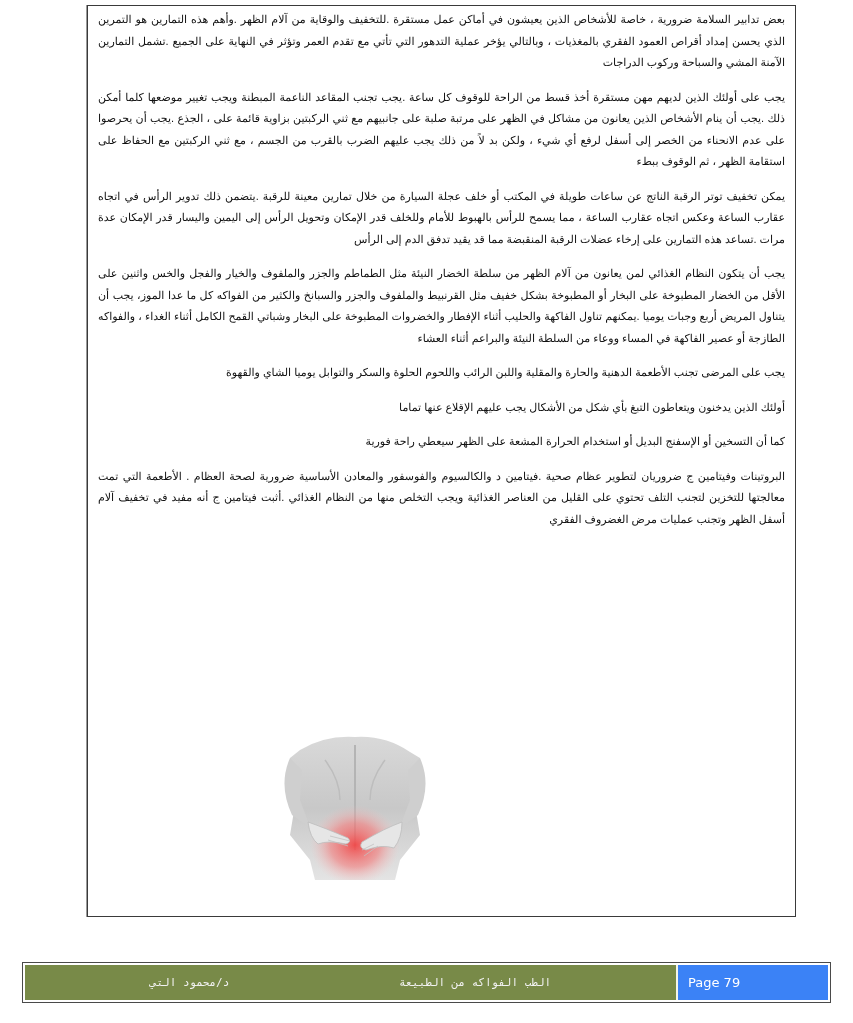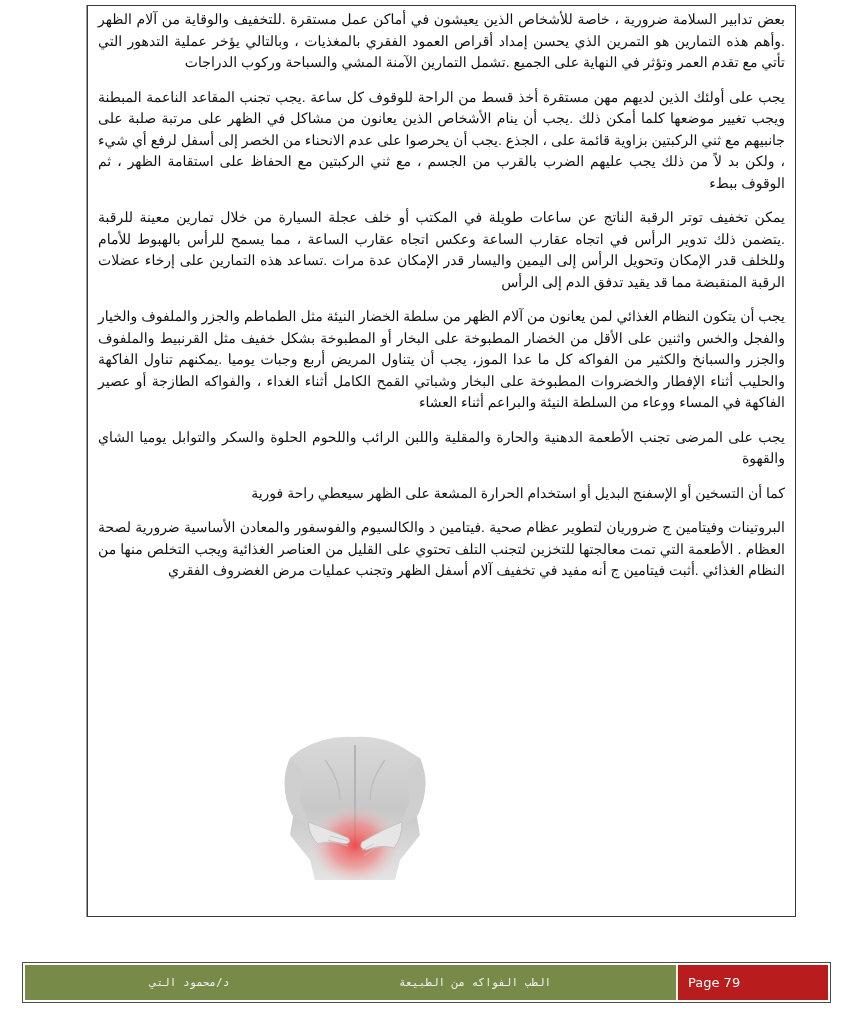--- a/index.html
+++ b/index.html
@@ -20,21 +20,21 @@
       top: 5px;
       width: 709px;
       height: 912px;
       border: 1px solid #3a3a3a;
       box-shadow: -1px 0 0 #9a9a9a;
       box-sizing: border-box;
       padding: 3px 10px 0 10px;
       direction: rtl;
     }
     .para {
-      font-size: 14px;
+      font-size: 11px;
       line-height: 21.5px;
       color: #111;
       text-align: justify;
       text-align-last: right;
       margin: 0 0 13px 0;
       direction: rtl;
     }
     .image-wrap {
       position: absolute;
       left: 270px;
@@ -69,39 +69,40 @@
       justify-content: space-around;
       direction: rtl;
       color: #f2f2f2;
       font-family: "DejaVu Sans Mono", monospace;
       font-size: 11px;
       letter-spacing: 3.5px;
       padding: 0 40px;
     }
     .footer-page-cell {
       width: 150px;
-      background: #b91c1c;
+      background: #3b82f6;
       display: flex;
       align-items: center;
       padding-left: 10px;
       box-sizing: border-box;
       color: #ffffff;
       font-family: "DejaVu Sans", sans-serif;
       font-size: 13px;
     }
   </style>
 </head>
 <body>
 
 <div class="content-box">
   <p class="para">بعض تدابير السلامة ضرورية ، خاصة للأشخاص الذين يعيشون في أماكن عمل مستقرة .للتخفيف والوقاية من آلام الظهر .وأهم هذه التمارين هو التمرين الذي يحسن إمداد أقراص العمود الفقري بالمغذيات ، وبالتالي يؤخر عملية التدهور التي تأتي مع تقدم العمر وتؤثر في النهاية على الجميع .تشمل التمارين الآمنة المشي والسباحة وركوب الدراجات</p>
   <p class="para">يجب على أولئك الذين لديهم مهن مستقرة أخذ قسط من الراحة للوقوف كل ساعة .يجب تجنب المقاعد الناعمة المبطنة ويجب تغيير موضعها كلما أمكن ذلك .يجب أن ينام الأشخاص الذين يعانون من مشاكل في الظهر على مرتبة صلبة على جانبيهم مع ثني الركبتين بزاوية قائمة على ، الجذع .يجب أن يحرصوا على عدم الانحناء من الخصر إلى أسفل لرفع أي شيء ، ولكن بد لاً من ذلك يجب عليهم الضرب بالقرب من الجسم ، مع ثني الركبتين مع الحفاظ على استقامة الظهر ، ثم الوقوف ببطء</p>
   <p class="para">يمكن تخفيف توتر الرقبة الناتج عن ساعات طويلة في المكتب أو خلف عجلة السيارة من خلال تمارين معينة للرقبة .يتضمن ذلك تدوير الرأس في اتجاه عقارب الساعة وعكس اتجاه عقارب الساعة ، مما يسمح للرأس بالهبوط للأمام وللخلف قدر الإمكان وتحويل الرأس إلى اليمين واليسار قدر الإمكان عدة مرات .تساعد هذه التمارين على إرخاء عضلات الرقبة المنقبضة مما قد يقيد تدفق الدم إلى الرأس</p>
   <p class="para">يجب أن يتكون النظام الغذائي لمن يعانون من آلام الظهر من سلطة الخضار النيئة مثل الطماطم والجزر والملفوف والخيار والفجل والخس واثنين على الأقل من الخضار المطبوخة على البخار أو المطبوخة بشكل خفيف مثل القرنبيط والملفوف والجزر والسبانخ والكثير من الفواكه كل ما عدا الموز، يجب أن يتناول المريض أربع وجبات يوميا .يمكنهم تناول الفاكهة والحليب أثناء الإفطار والخضروات المطبوخة على البخار وشباتي القمح الكامل أثناء الغداء ، والفواكه الطازجة أو عصير الفاكهة في المساء ووعاء من السلطة النيئة والبراعم أثناء العشاء</p>
   <p class="para">يجب على المرضى تجنب الأطعمة الدهنية والحارة والمقلية واللبن الرائب واللحوم الحلوة والسكر والتوابل يوميا الشاي والقهوة</p>
+  <p class="para">أولئك الذين يدخنون ويتعاطون التبغ بأي شكل من الأشكال يجب عليهم الإقلاع عنها تماما</p>
   <p class="para">كما أن التسخين أو الإسفنج البديل أو استخدام الحرارة المشعة على الظهر سيعطي راحة فورية</p>
   <p class="para">البروتينات وفيتامين ج ضروريان لتطوير عظام صحية .فيتامين د والكالسيوم والفوسفور والمعادن الأساسية ضرورية لصحة العظام . الأطعمة التي تمت معالجتها للتخزين لتجنب التلف تحتوي على القليل من العناصر الغذائية ويجب التخلص منها من النظام الغذائي .أثبت فيتامين ج أنه مفيد في تخفيف آلام أسفل الظهر وتجنب عمليات مرض الغضروف الفقري</p>
 </div>
 
 <div class="image-wrap">
   <svg width="170" height="170" viewBox="0 0 170 170">
     <defs>
       <linearGradient id="skin" x1="0" y1="0" x2="0" y2="1">
         <stop offset="0" stop-color="#d9d9d9"></stop>
         <stop offset="0.5" stop-color="#c8c8c8"></stop>

